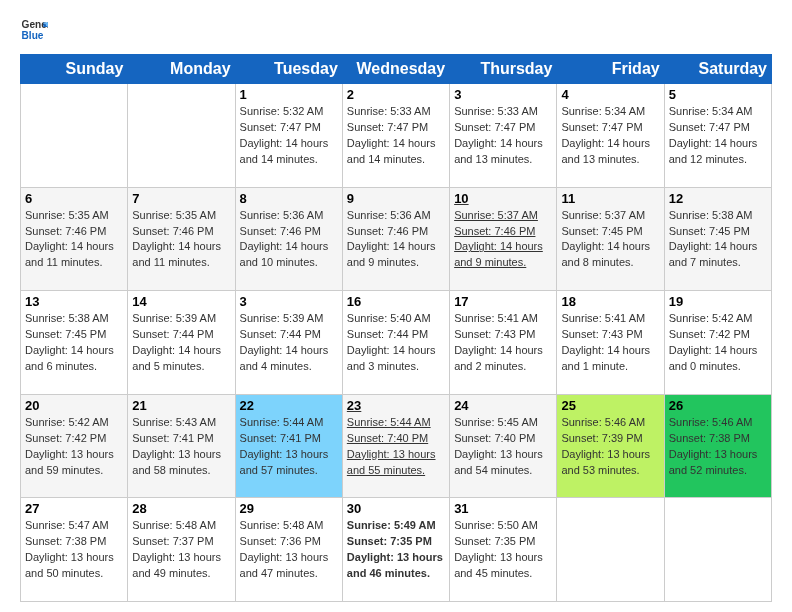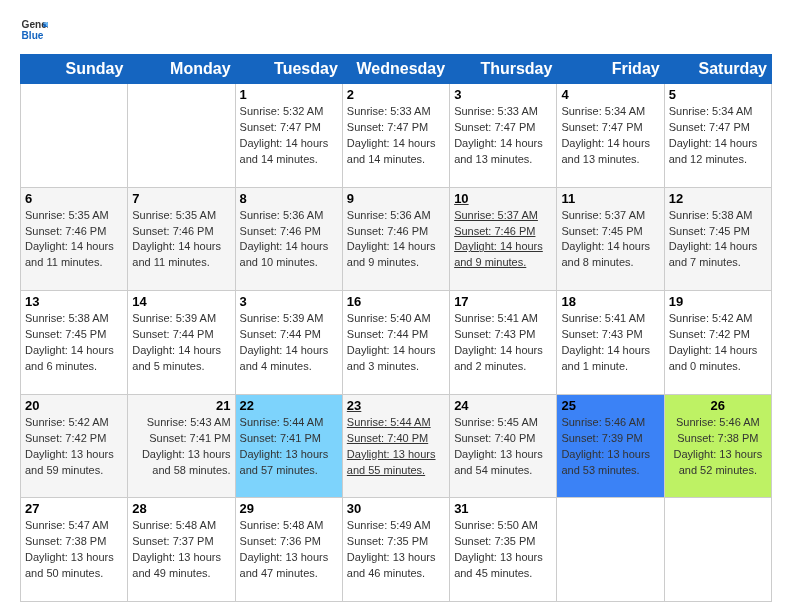--- a/index.html
+++ b/index.html
@@ -262,21 +262,21 @@
           </td>
         </tr>
         <tr>
           <td style="background: rgb(245, 245, 245); margin-top: 25px;">
             <span class="day-num">20</span>
             <div class="day-info" style="white-space: pre-line;">Sunrise: 5:42 AM
 Sunset: 7:42 PM
 Daylight: 13 hours
 and 59 minutes.</div>
           </td>
-          <td style="background: rgb(245, 245, 245); text-align: right;">
+          <td style="background: rgb(245, 245, 245);">
             <span class="day-num">21</span>
             <div class="day-info" style="white-space: pre-line;">Sunrise: 5:43 AM
 Sunset: 7:41 PM
 Daylight: 13 hours
 and 58 minutes.</div>
           </td>
           <td style="background: #7dd3fc;">
             <span class="day-num">22</span>
             <div class="day-info" style="white-space: pre-line;">Sunrise: 5:44 AM
 Sunset: 7:41 PM
@@ -290,28 +290,28 @@
 Daylight: 13 hours
 and 55 minutes.</div>
           </td>
           <td style="background: rgb(245, 245, 245); margin-left: 48px;">
             <span class="day-num">24</span>
             <div class="day-info" style="white-space: pre-line;">Sunrise: 5:45 AM
 Sunset: 7:40 PM
 Daylight: 13 hours
 and 54 minutes.</div>
           </td>
-          <td style="background: #3b82f6;">
+          <td style="background: #bef264;">
             <span class="day-num">25</span>
             <div class="day-info" style="white-space: pre-line;">Sunrise: 5:46 AM
 Sunset: 7:39 PM
 Daylight: 13 hours
 and 53 minutes.</div>
           </td>
-          <td style="background: #bef264; text-align: center;">
+          <td style="background: #22c55e;">
             <span class="day-num">26</span>
             <div class="day-info" style="white-space: pre-line;">Sunrise: 5:46 AM
 Sunset: 7:38 PM
 Daylight: 13 hours
 and 52 minutes.</div>
           </td>
         </tr>
         <tr>
           <td>
             <span class="day-num">27</span>
@@ -329,21 +329,21 @@
           </td>
           <td>
             <span class="day-num">29</span>
             <div class="day-info" style="white-space: pre-line;">Sunrise: 5:48 AM
 Sunset: 7:36 PM
 Daylight: 13 hours
 and 47 minutes.</div>
           </td>
           <td>
             <span class="day-num">30</span>
-            <div class="day-info" style="white-space: pre-line;">Sunrise: 5:49 AM
+            <div class="day-info" style="white-space: pre-line; font-weight: bold;">Sunrise: 5:49 AM
 Sunset: 7:35 PM
 Daylight: 13 hours
 and 46 minutes.</div>
           </td>
           <td>
             <span class="day-num">31</span>
             <div class="day-info" style="white-space: pre-line;">Sunrise: 5:50 AM
 Sunset: 7:35 PM
 Daylight: 13 hours
 and 45 minutes.</div>

